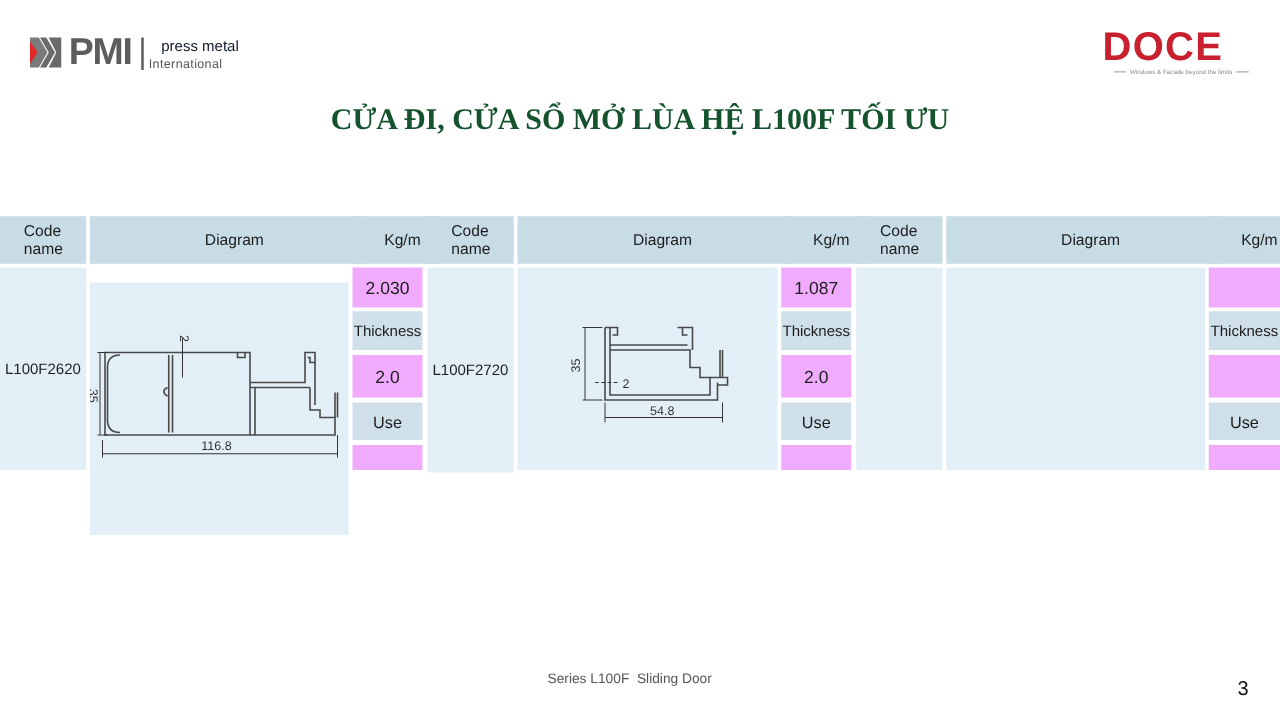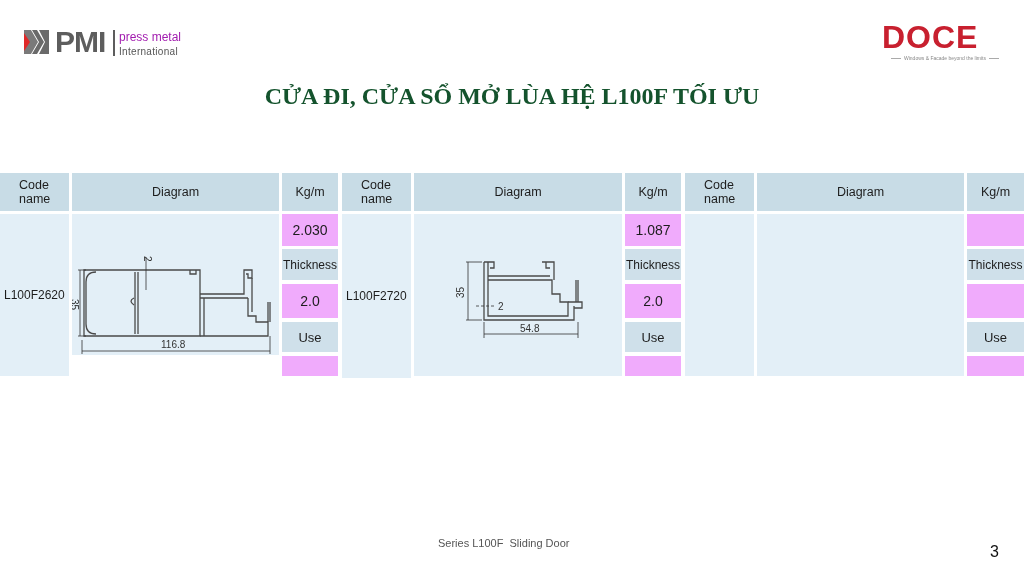--- a/index.html
+++ b/index.html
@@ -4,30 +4,30 @@
 <style>
   html, body { margin:0; padding:0; }
   body { width:1024px; height:576px; background:#ffffff; position:relative; overflow:hidden;
          font-family:"Liberation Sans", sans-serif; }
   .abs { position:absolute; }
   
   .pmi-mark { left:22px; top:28px; width:28px; height:28px; }
   .pmi-word { left:55px; top:27px; font-family:"Liberation Sans", sans-serif; font-weight:bold;
               font-size:30px; line-height:30px; color:#5d5d5d; letter-spacing:-1px; }
   .pmi-bar { left:113px; top:30px; width:2px; height:26px; background:#5d5d5d; }
-  .pmi-sub1 { left:119px; top:31px; font-size:12px; color:#a21caf; line-height:13px; }
+  .pmi-sub1 { left:129px; top:31px; font-size:12px; color:#0f172a; line-height:13px; }
   .pmi-sub2 { left:119px; top:46px; font-size:10px; color:#555; line-height:12px; letter-spacing:0.3px; }
   .doce { left:882px; top:20px; font-family:"Liberation Sans", sans-serif; font-weight:bold; font-size:32px;
           line-height:34px; color:#c8202f; letter-spacing:1px; }
   .doce-tag { left:882px; top:55px; width:126px; font-size:5px; color:#888; text-align:center; line-height:7px; }
   .doce-tag:before, .doce-tag:after { content:""; display:inline-block; width:10px; height:1px; background:#aaa; vertical-align:middle; margin:0 3px; }
   .title { left:0; width:1024px; top:82px; text-align:center; font-family:"Liberation Serif", serif;
            font-weight:bold; font-size:24px; color:#14532d; line-height:28px; }
   
-  .hd { background:#c8dce6; color:#1d1d1d; font-size:12.5px; display:flex; align-items:center; justify-content:center; }
+  .hd { background:#c8dce6; color:#1d1d1d; font-size:12.5px; display:flex; align-items:center; justify-content:center;padding-left:12px; }
   .hd.left { justify-content:flex-start; padding-left:19px; box-sizing:border-box; }
   .bd { background:#e3eff7; }
   .sub { background:#f0abfc; display:flex; align-items:center; justify-content:center; font-size:14px; color:#1d1d1d; }
   .sub.alt { background:#cfe0ea; font-size:12px; }
   .code { display:flex; align-items:center; font-size:12px; color:#1d1d1d; padding-left:4px; box-sizing:border-box; }
   .footer { left:438px; top:537px; font-size:11px; color:#555; }
   .pageno { left:990px; top:543px; font-size:16px; color:#111; }
 </style>
 </head>
 <body>
@@ -48,21 +48,21 @@
 <div class="abs doce-tag">Windows &amp; Facade beyond the limits</div>
 
 <div class="abs title">CỬA ĐI, CỬA SỔ MỞ LÙA HỆ L100F TỐI ƯU</div>
 
 <div>
   <div class="abs hd left" style="left:0;top:173px;width:69px;height:38px;">Code name</div>
   <div class="abs hd" style="left:72px;top:173px;width:207px;height:38px;">Diagram</div>
   <div class="abs hd" style="left:282px;top:173px;width:56px;height:38px;">Kg/m</div>
 
   <div class="abs bd code" style="left:0;top:214px;width:69px;height:162px;">L100F2620</div>
-  <div class="abs bd" style="left:72px;top:214px;width:207px;height:141px;">
+  <div class="abs bd" style="left:72px;top:226px;width:207px;height:202px;">
     <svg width="207" height="162" viewBox="0 0 207 162">
       <g fill="none" stroke="#4a4a4a" stroke-width="1.3">
 
         <path d="M12,56 L128,56 L128,122 L12,122 Z"></path>
         <path d="M24,58 Q14,58 14,68 L14,110 Q14,120 24,120"></path>
         <line x1="63" y1="58" x2="63" y2="120"></line>
         <line x1="66" y1="58" x2="66" y2="120"></line>
         <path d="M62,84 Q56,87 62,91"></path>
 
         <path d="M118,56 L118,60 L124,60 L124,56"></path>

